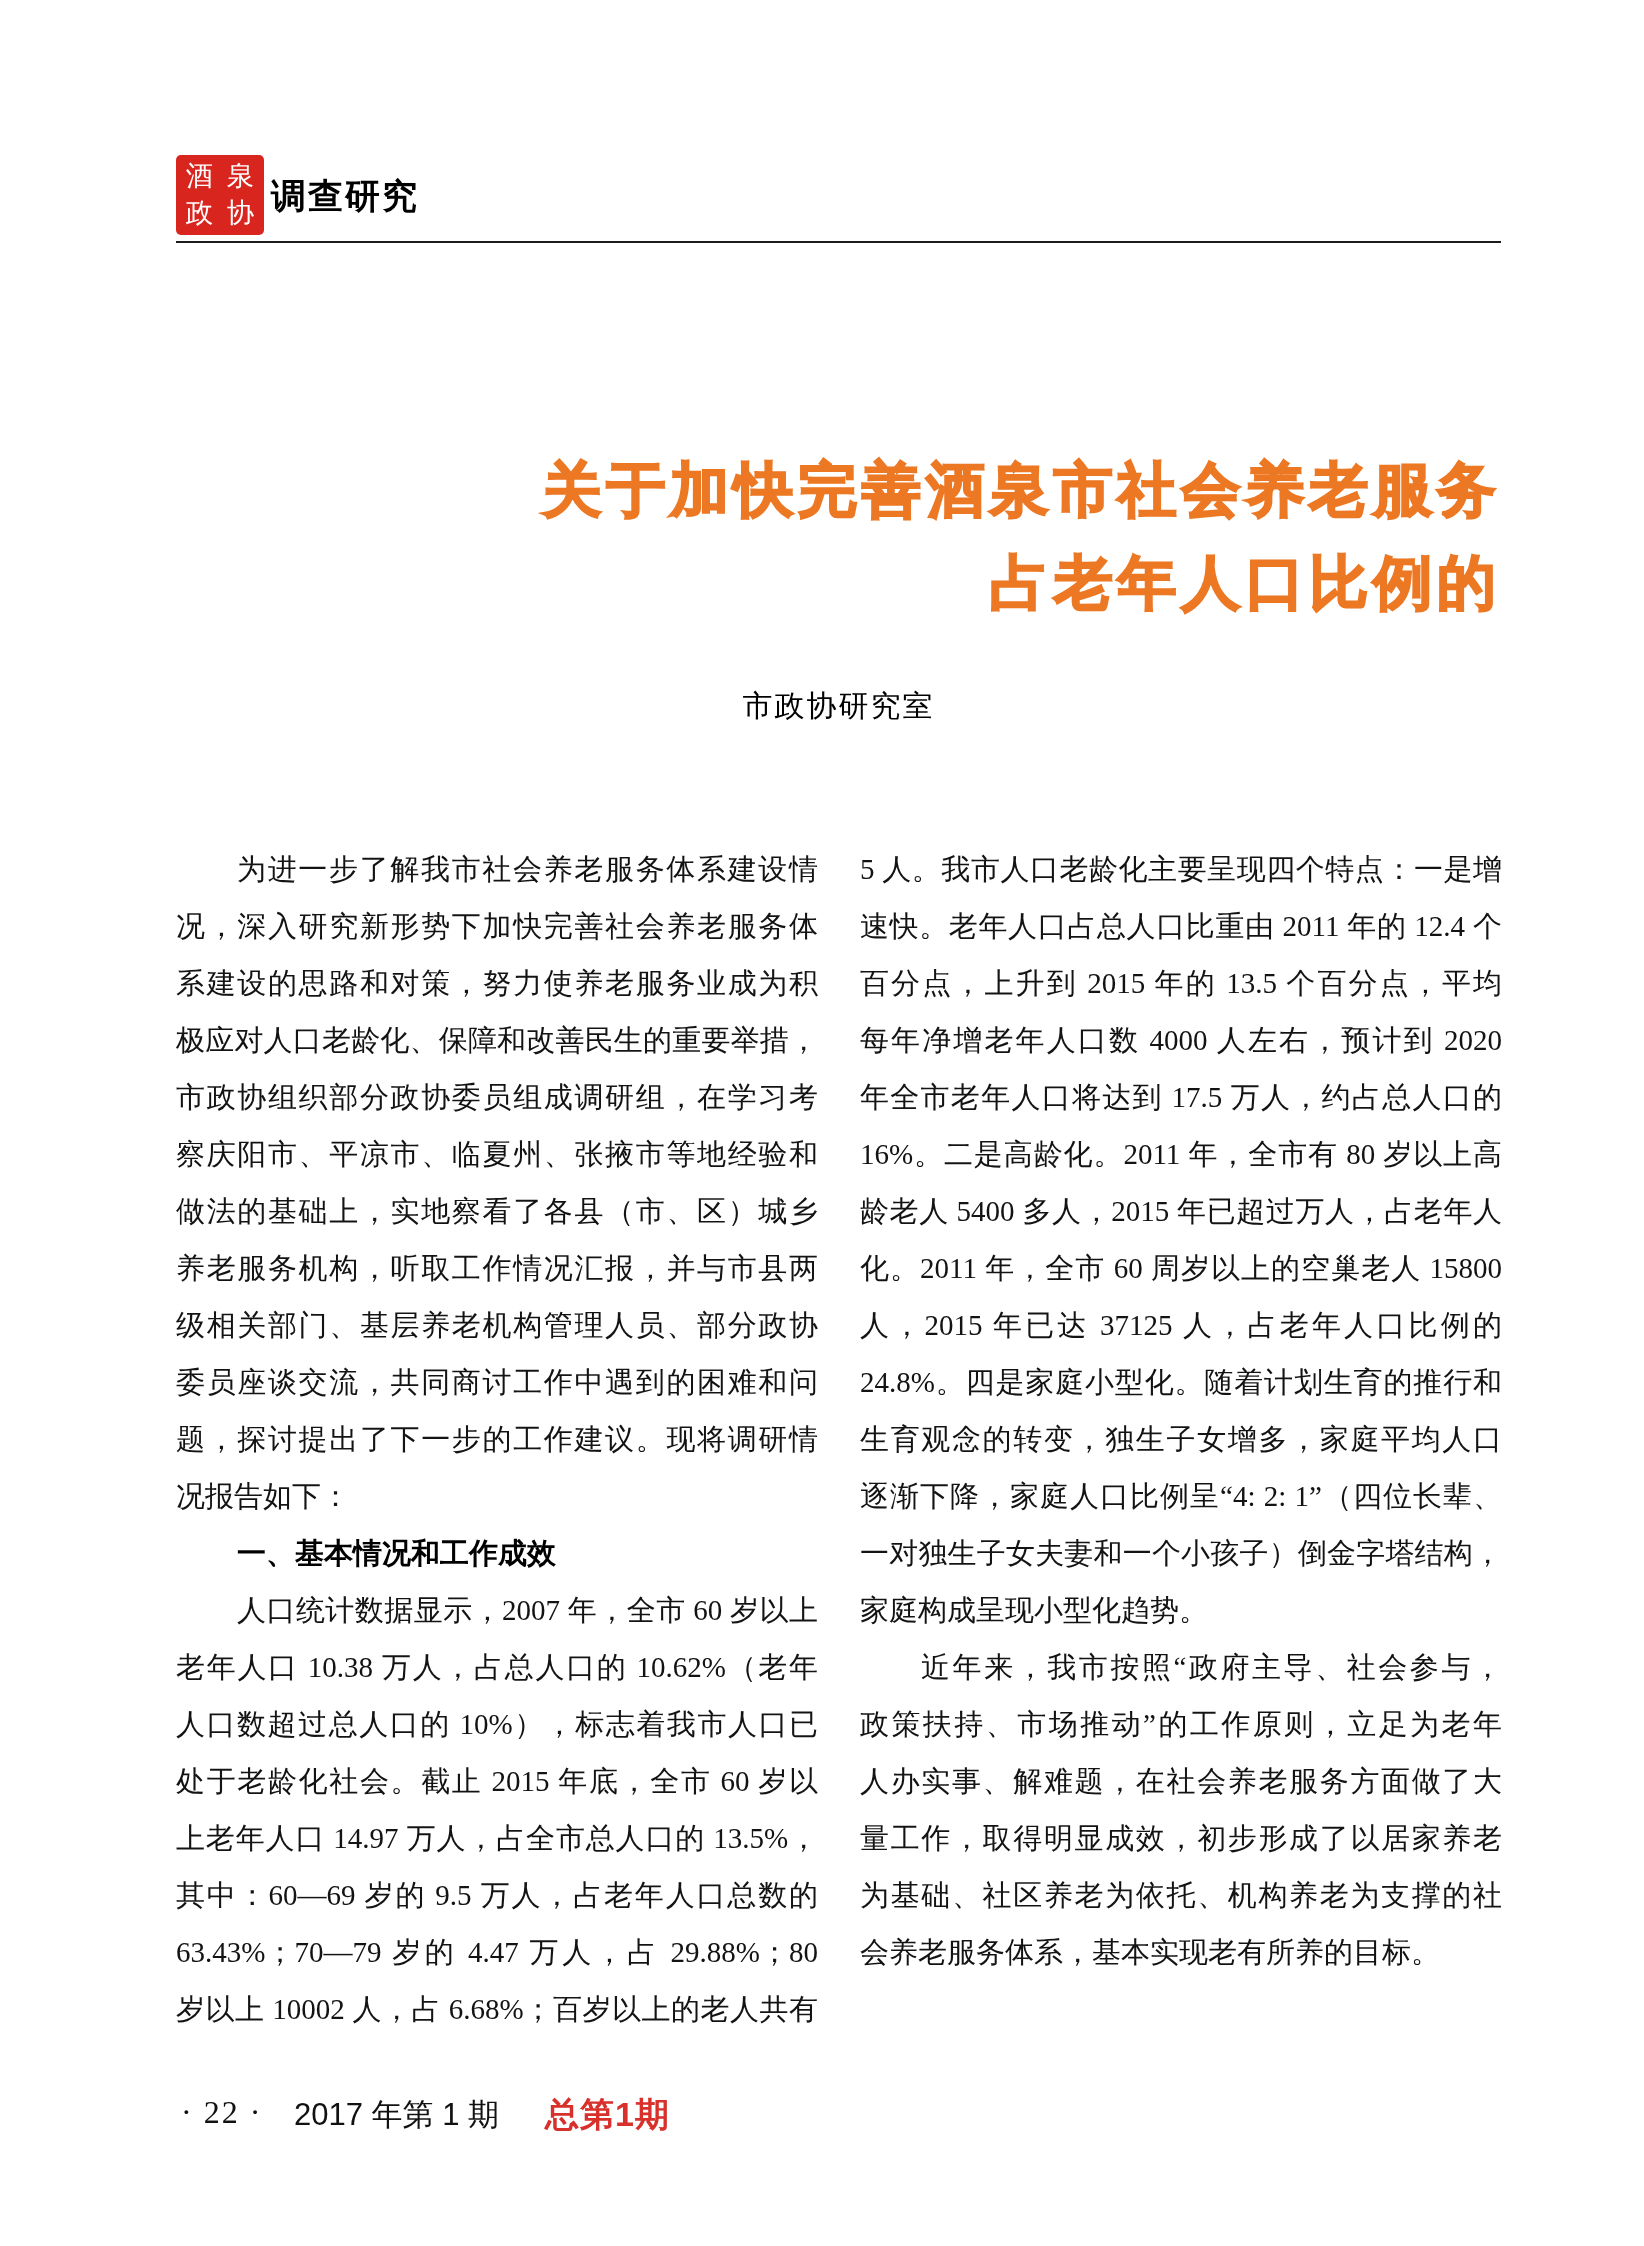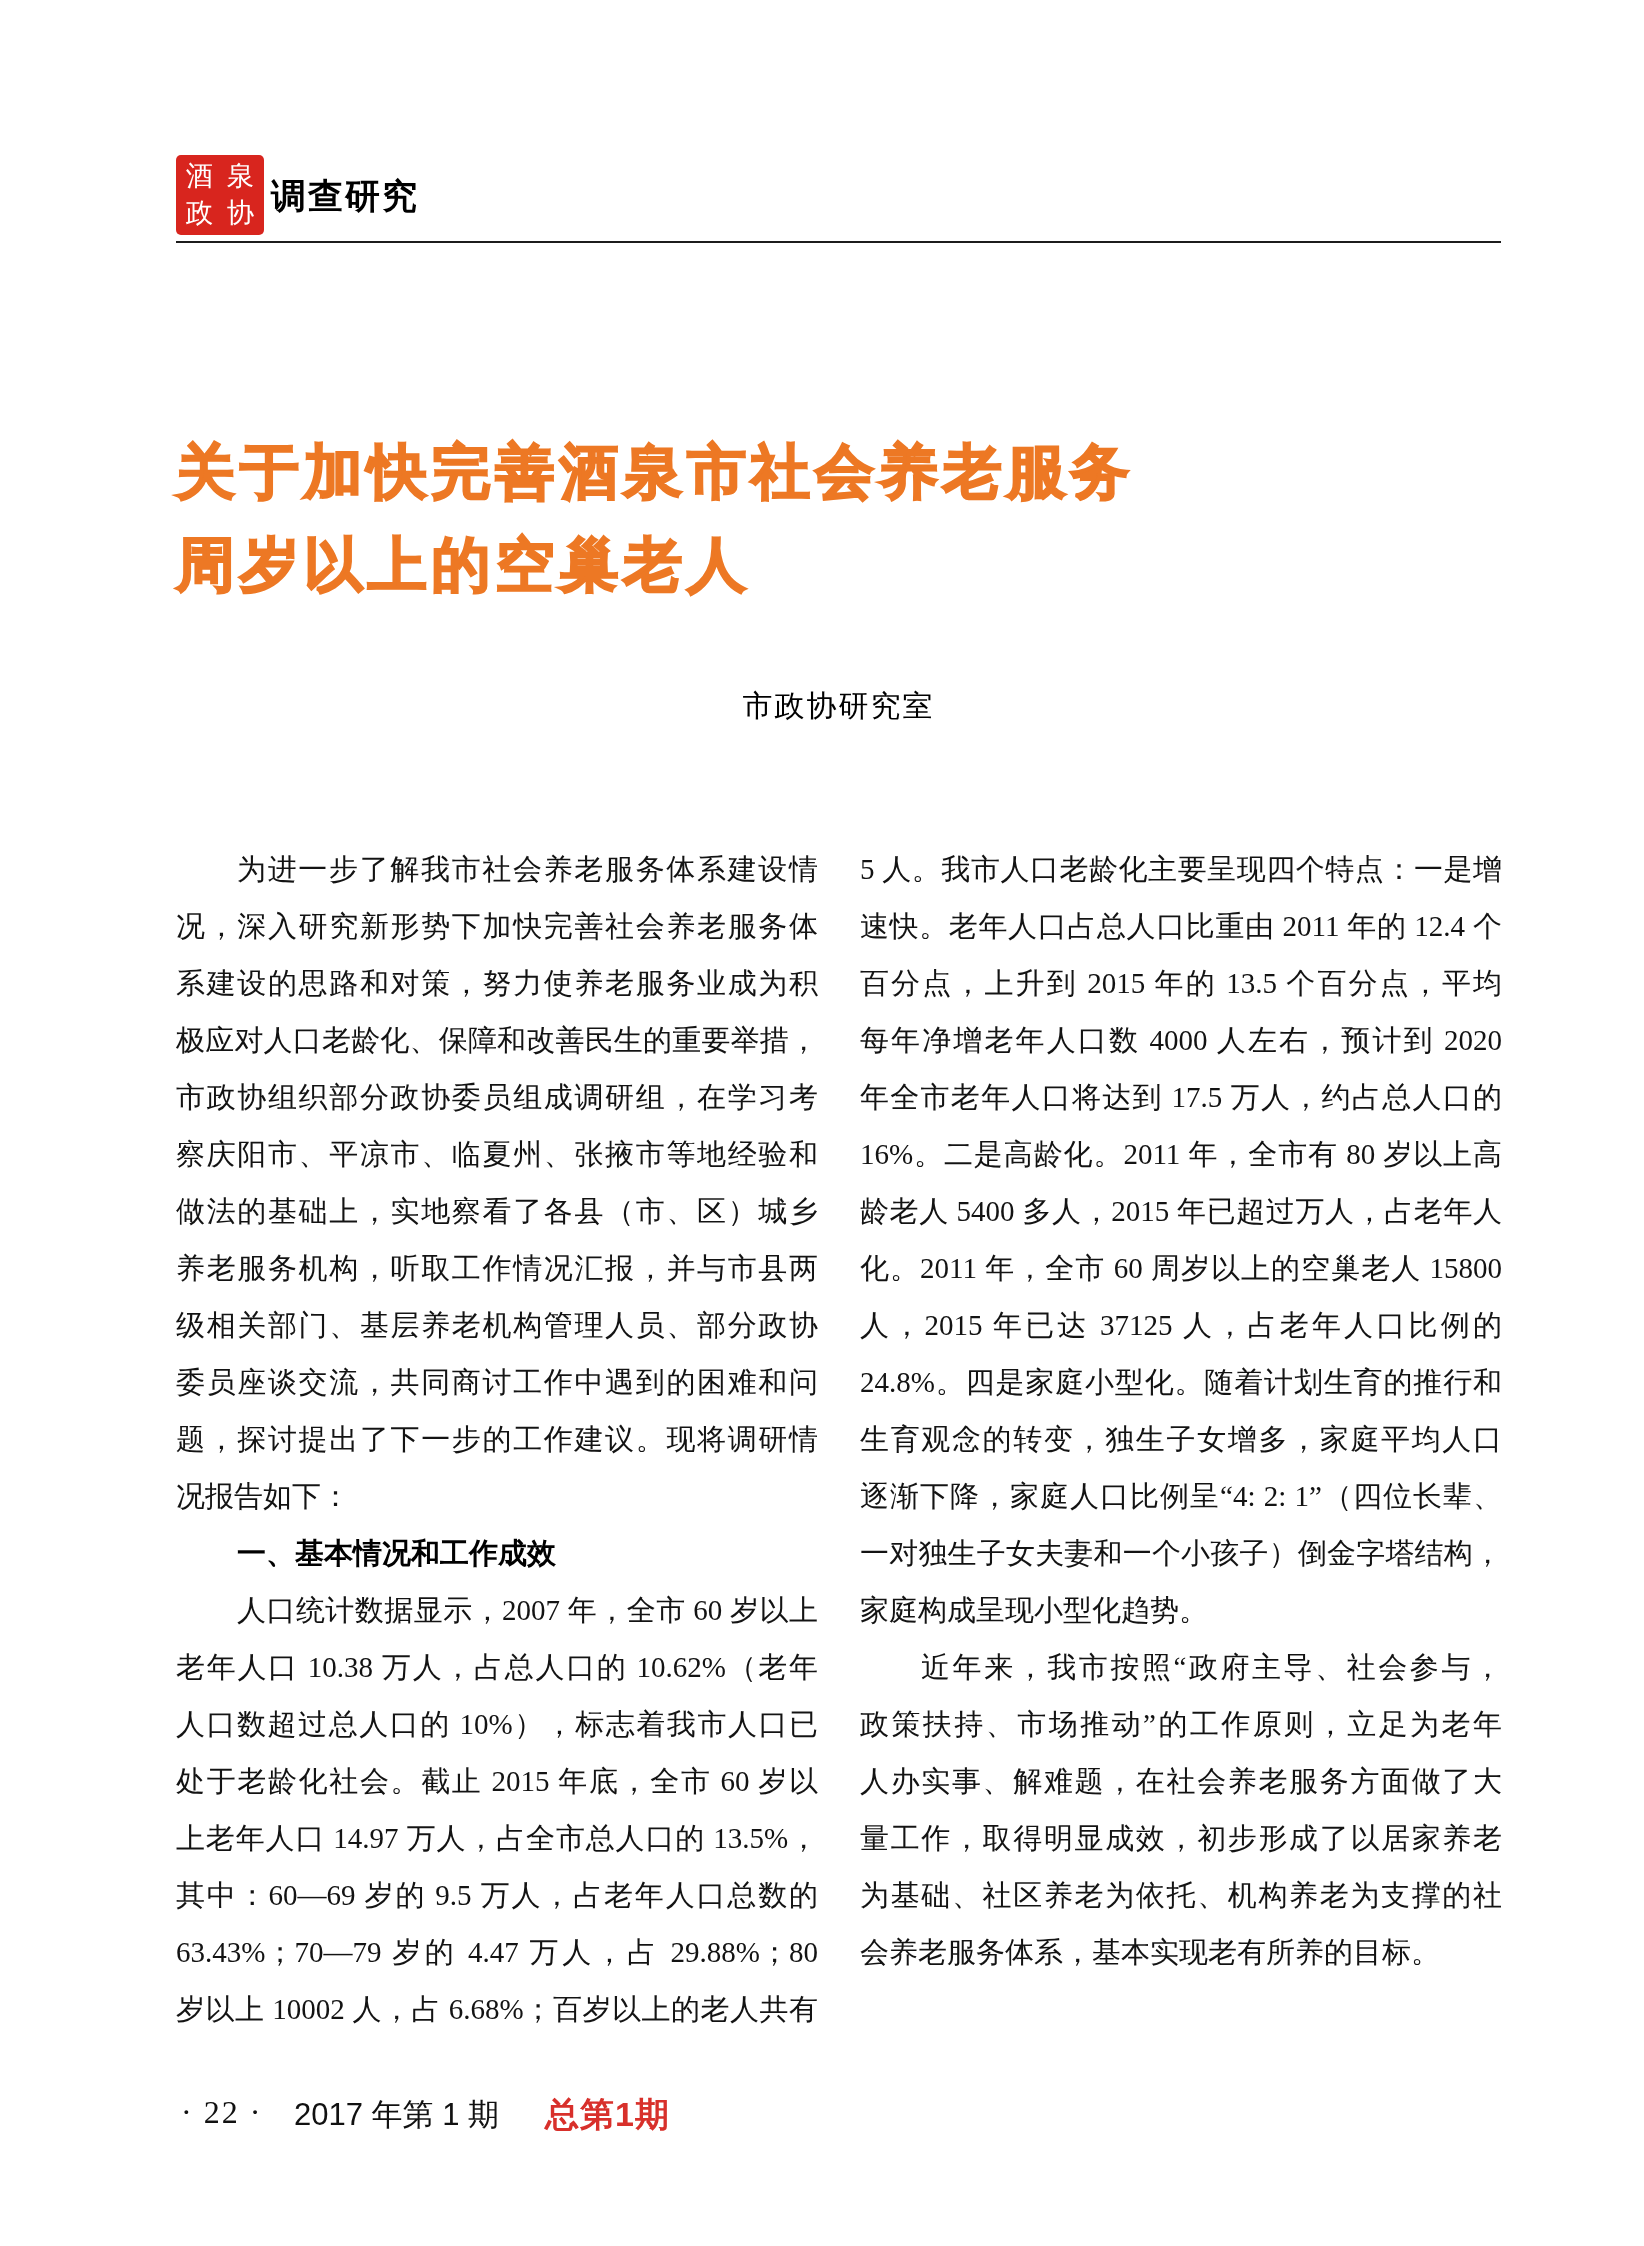--- a/index.html
+++ b/index.html
@@ -28,22 +28,22 @@
     position:absolute;left:271px;top:173px;
     font-family:"Liberation Sans","DejaVu Sans",sans-serif;
     font-weight:800;font-size:35px;letter-spacing:2px;color:#000;
   }
   .header-rule{
     position:absolute;left:176px;top:241px;
     width:1325px;height:2px;background:#1c1c1c;
   }
   
   .title{
-    position:absolute;left:176px;top:426px;width:1325px;
-    margin:0;text-align:left;
+    position:absolute;left:176px;top:444px;width:1325px;
+    margin:0;text-align:right;
     font-family:"Liberation Sans","DejaVu Sans",sans-serif;
     font-weight:900;font-size:59px;line-height:93px;
     color:#ed7824;letter-spacing:4.9px;
     -webkit-text-stroke:2px #ed7824;
   }
   .title .t-line{display:block;}
   .author{
     position:absolute;left:176px;top:686px;width:1325px;
     text-align:center;font-size:30px;letter-spacing:2px;color:#000;
   }
@@ -87,21 +87,21 @@
     <span>酒</span>
     <span>泉</span>
     <span>政</span>
     <span>协</span>
   </div>
   <div class="section-label">调查研究</div>
   <div class="header-rule"></div>
 
   <h1 class="title">
     <span class="t-line">关于加快完善酒泉市社会养老服务</span>
-    <span class="t-line">周岁以上的空巢老人</span>
+    <span class="t-line">占老年人口比例的</span>
   </h1>
 
   <div class="author">市政协研究室</div>
 
   <div class="col col-left">
     <div class="line indent">为进一步了解我市社会养老服务体系建设情</div>
     <div class="line">况，深入研究新形势下加快完善社会养老服务体</div>
     <div class="line">系建设的思路和对策，努力使养老服务业成为积</div>
     <div class="line">极应对人口老龄化、保障和改善民生的重要举措，</div>
     <div class="line">市政协组织部分政协委员组成调研组，在学习考</div>

